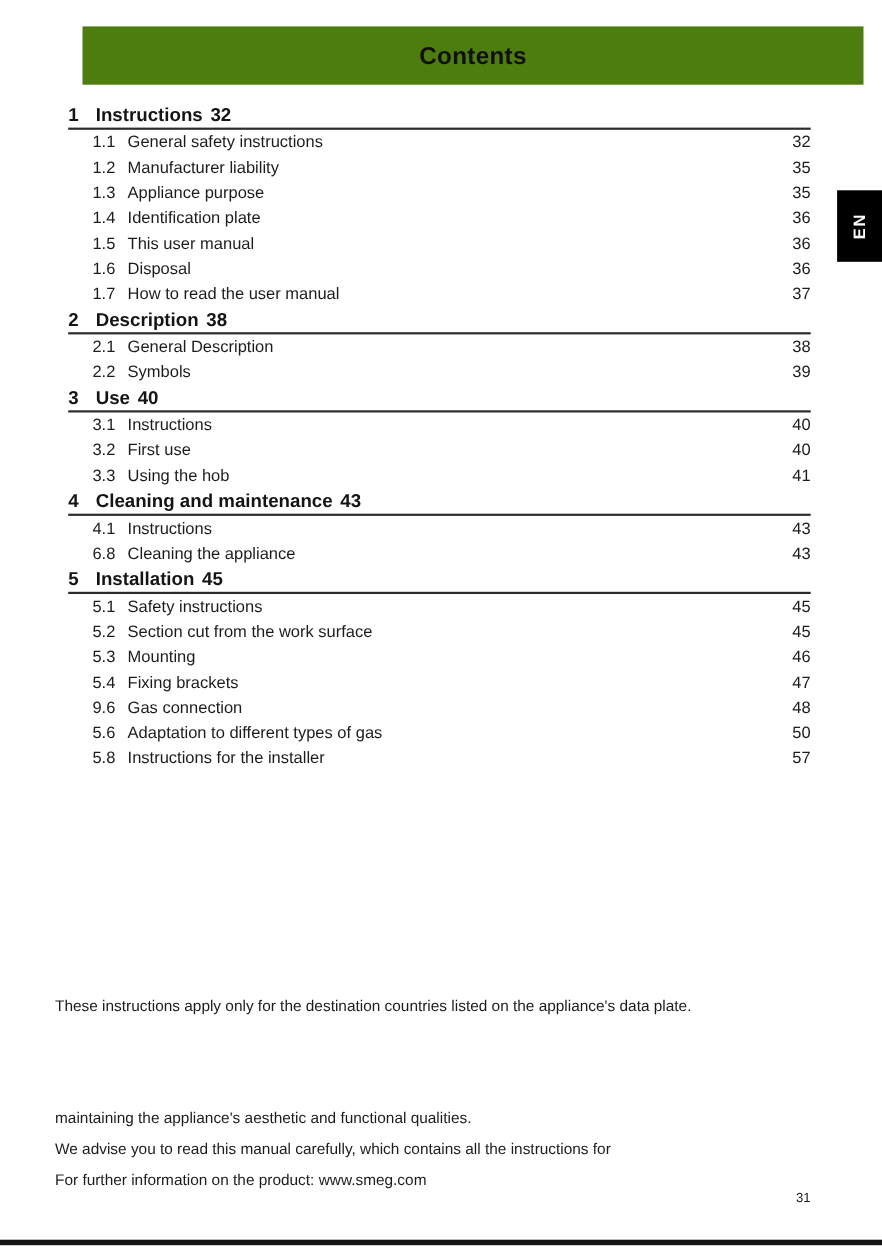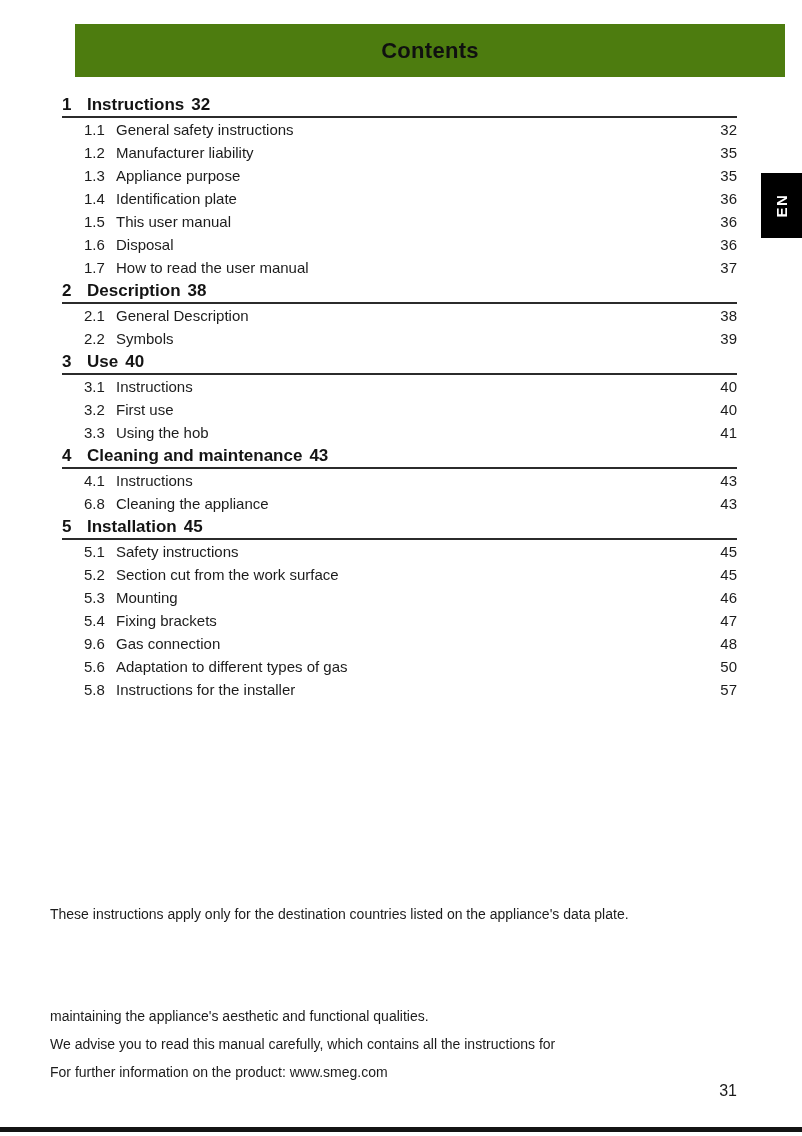--- a/index.html
+++ b/index.html
@@ -79,21 +79,21 @@
     line-height: 28px;
     color: #1c1c1c;
   }
   .note-1 { top: 900px; }
   .note-2 { top: 1002px; }
 
   .page-number {
     position: absolute;
     top: 1082px;
     right: 65px;
-    font-size: 16px;
+    font-size: 12px;
     color: #1c1c1c;
   }
 
   .bottom-bar {
     position: absolute;
     left: 0; top: 1127px;
     width: 802px; height: 5px;
     background: #141414;
   }
 </style>

